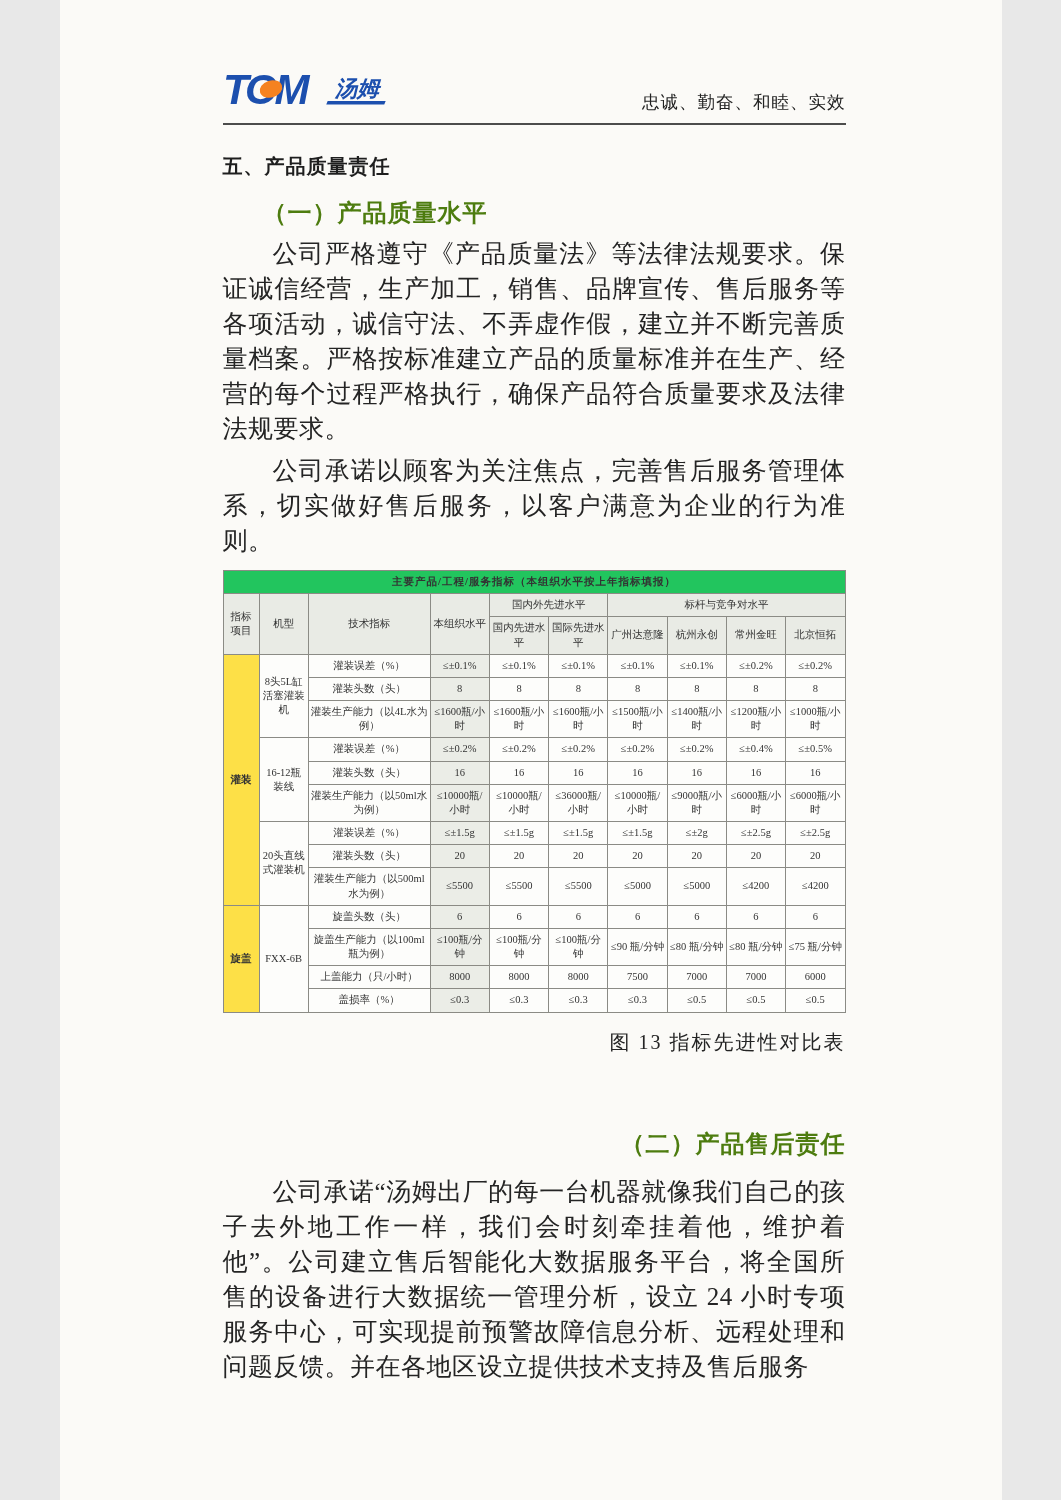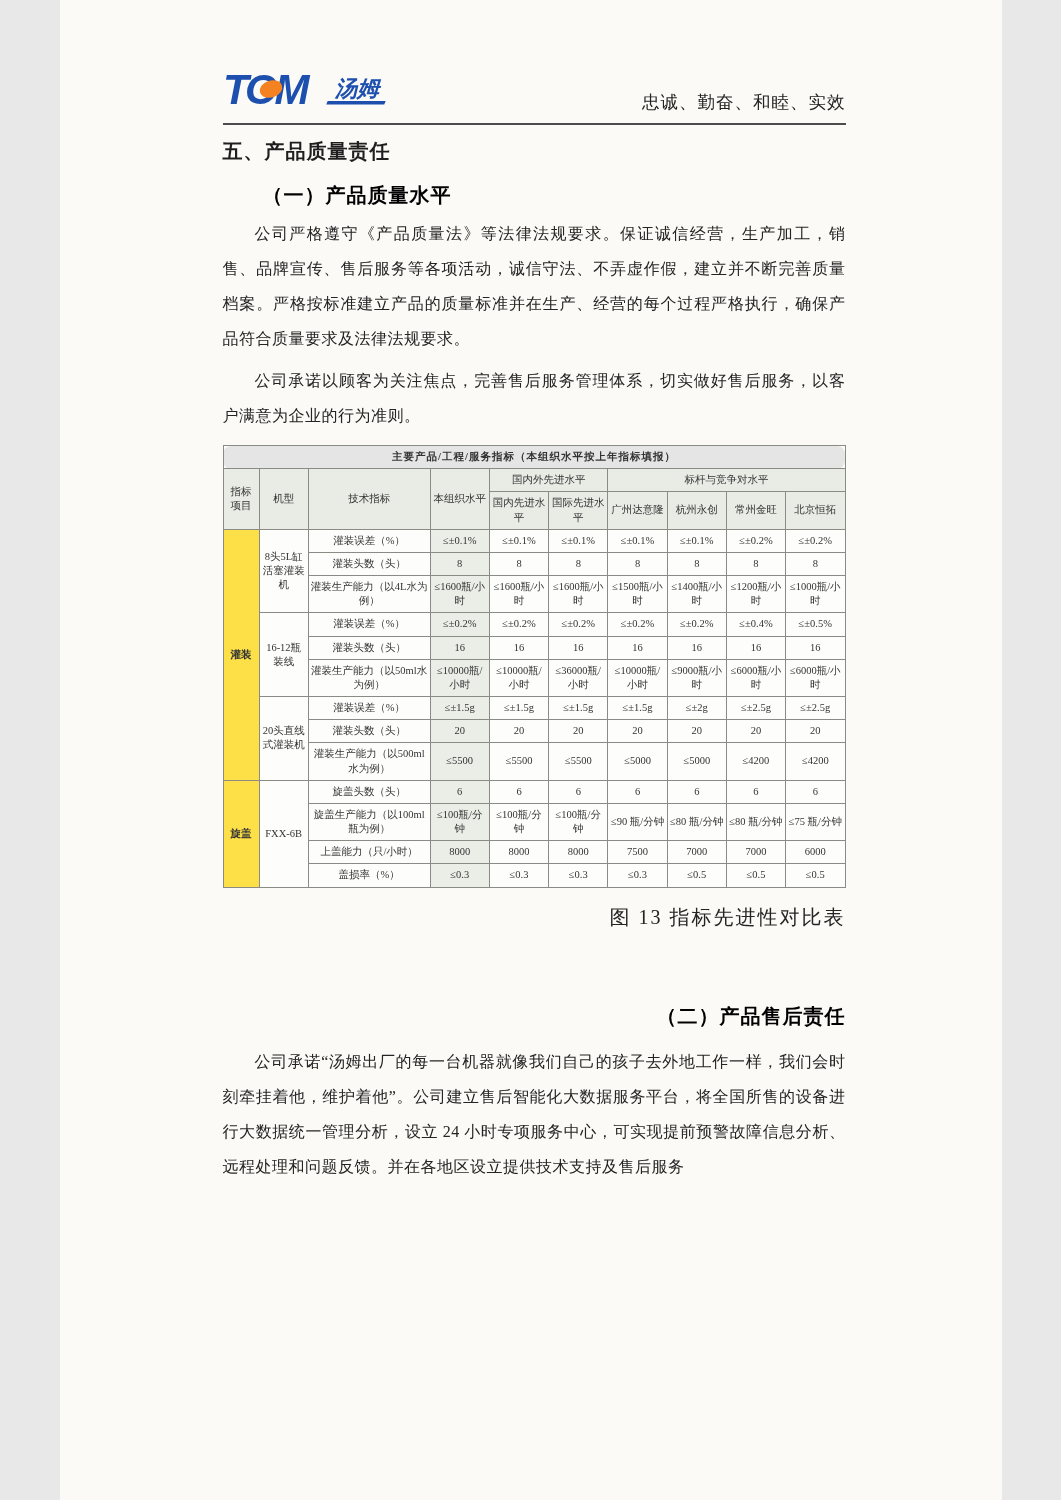--- a/index.html
+++ b/index.html
@@ -23,32 +23,32 @@
   }
   .logo { display: block; }
   .slogan {
     font-size: 17.5px; letter-spacing: 1px; color: #222;
     padding-bottom: 2px;
     font-family: "Liberation Serif", "DejaVu Serif", serif;
   }
 
   
   .h-main {
-    margin-top: 13px;
+    margin-top: 28px;
     font-size: 20px; font-weight: bold; color: #1e1e1e;
     letter-spacing: 1px;
   }
   .h-sub {
     margin-top: 17px; margin-left: 40px;
-    font-size: 20px; font-weight: bold; color: #000000;
+    font-size: 24px; font-weight: bold; color: #4d7c0f;
     letter-spacing: 1px;
   }
   .para {
     margin-top: 7px;
-    font-size: 16px; line-height: 35px;
+    font-size: 25px; line-height: 35px;
     text-align: justify;
     text-indent: 2em;
     color: #242424;
     letter-spacing: 0.5px;
   }
 
   
   .tablewrap { margin-top: 12px; }
   table.spec {
     width: 100%;
@@ -62,21 +62,21 @@
     line-height: 1.35;
     text-align: center;
     vertical-align: middle;
     padding: 4px 2px;
     color: #333;
     font-family: "Liberation Serif", "DejaVu Serif", serif;
     word-break: break-all;
   }
   td.title-cell {
     font-weight: bold; font-size: 12px; letter-spacing: 1px;
-    background: #e5e5e5; padding: 3px 2px; border-radius: 8px;
+    background: #22c55e; padding: 3px 2px;
   }
   td.hd { background: #e9ebe5; }
   td.vb { vertical-align: bottom; padding-bottom: 5px; }
   td.org { background: #ebede7; }
   td.cat { background: #fde047; font-weight: bold; }
 
   .caption {
     margin-top: 16px;
     text-align: right;
     font-size: 20px; letter-spacing: 2px; color: #242424;

